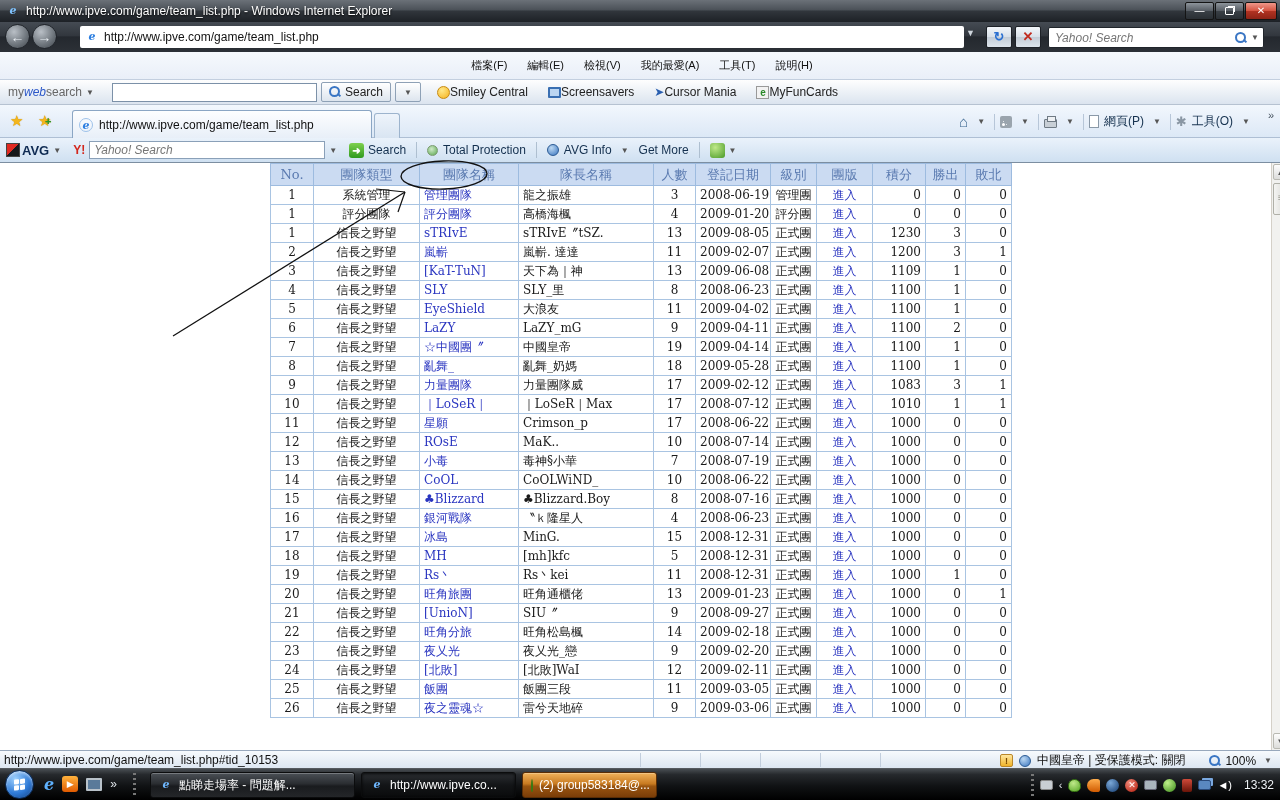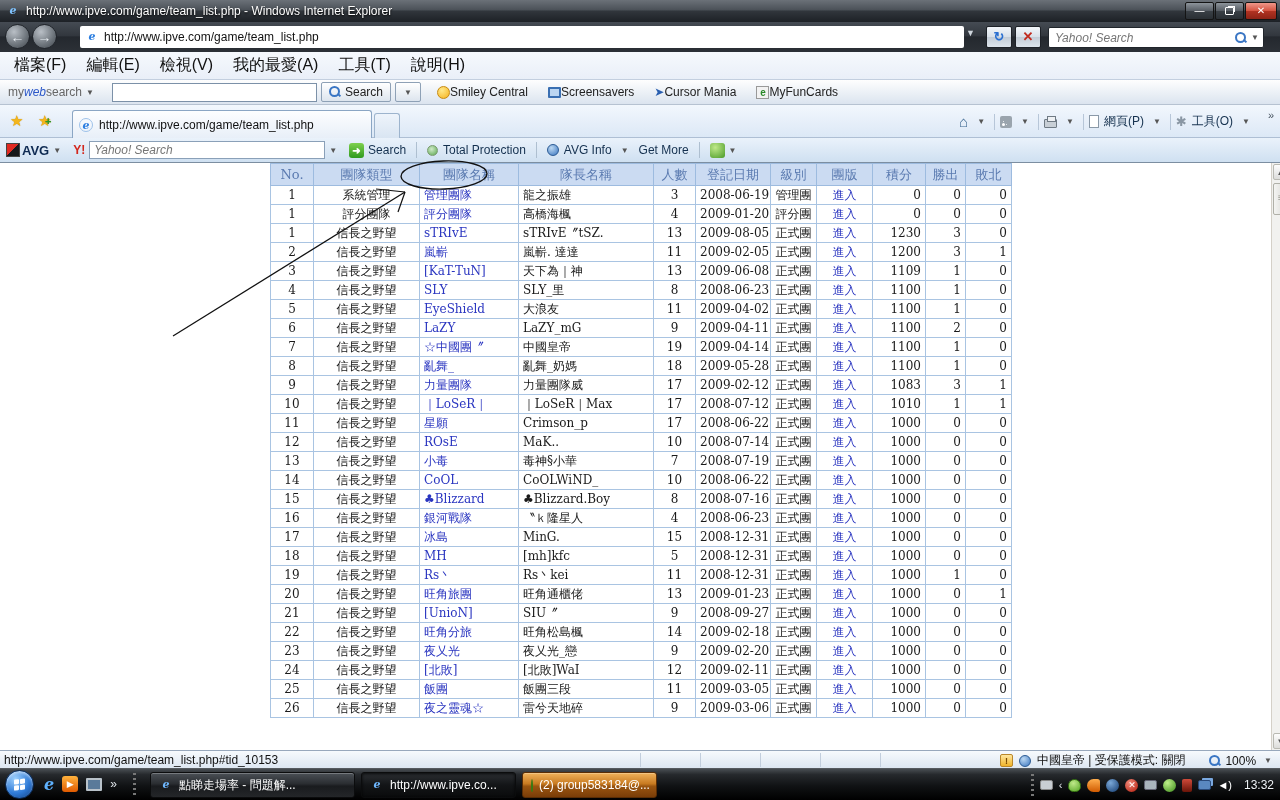--- a/index.html
+++ b/index.html
@@ -44,21 +44,21 @@
   .mag { width:12px; height:12px; position:relative; display:inline-block; }
   .mag::before { content:""; position:absolute; left:0; top:0; width:7px; height:7px;
     border:2px solid #3a76c4; border-radius:50%; }
   .mag::after { content:""; position:absolute; left:8px; top:8px; width:4px; height:2px;
     background:#3a76c4; transform:rotate(45deg); }
   .dd { color:#555; font-size:8px; padding:0 4px; }
 
   
   #menubar { position:absolute; left:0; top:52px; width:1280px; height:28px;
     background:linear-gradient(180deg,#f6f9fd,#e9eff8); border-bottom:1px solid #c3cfdf;
-    display:flex; align-items:center; font-size:16px; color:#111; }
+    display:flex; align-items:center; font-size:11px; color:#111;justify-content:center; }
   .menu-item { padding:3px 10px; }
 
   
   #mwsbar { position:absolute; left:0; top:80px; width:1280px; height:25px;
     background:linear-gradient(180deg,#fefefe,#dbe4ef); border-bottom:1px solid #b6c2d1;
     display:flex; align-items:center; font-size:12px; color:#222; }
   #mws-brand { margin-left:8px; color:#666; font-weight:normal; }
   #mws-brand .web { color:#2b57c8; font-style:italic; }
   #mws-input { margin-left:14px; width:205px; height:19px; border:1px solid #7c91a8; background:#fff;
     font-size:12px; padding:0 4px; }
@@ -372,21 +372,21 @@
             <td class="al-r">1230</td>
             <td class="al-r">3</td>
             <td class="al-r">0</td>
           </tr>
           <tr>
             <td class="al-c">2</td>
             <td class="al-c">信長之野望</td>
             <td class="al-l link">嵐嶄</td>
             <td class="al-l">嵐嶄. 達達</td>
             <td class="al-c">11</td>
-            <td class="al-c">2009-02-05</td>
+            <td class="al-c">2009-02-07</td>
             <td class="al-c">正式團</td>
             <td class="al-c link">進入</td>
             <td class="al-r">1200</td>
             <td class="al-r">3</td>
             <td class="al-r">1</td>
           </tr>
           <tr>
             <td class="al-c">3</td>
             <td class="al-c">信長之野望</td>
             <td class="al-l link">[KaT-TuN]</td>

